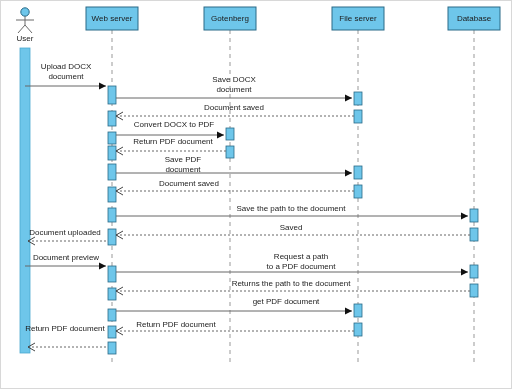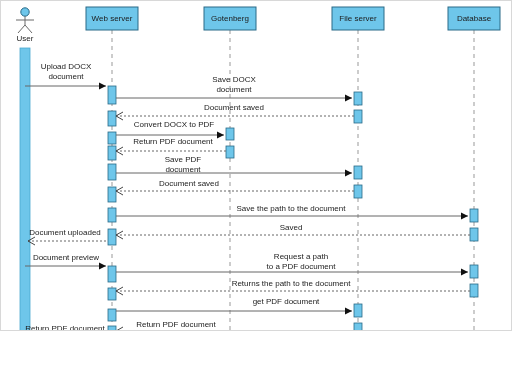--- a/index.html
+++ b/index.html
@@ -6,21 +6,21 @@
     margin: 0;
     padding: 0;
     background: #ffffff;
   }
   body {
     font-family: "Liberation Sans", sans-serif;
   }
   #diagram-root {
     position: relative;
     width: 512px;
-    height: 331px;
+    height: 389px;
     background: #ffffff;
     border: 1px solid #d8d8d8;
     box-sizing: border-box;
     overflow: hidden;
   }
   svg#seq {
     display: block;
     width: 512px;
     height: 390px;
   }

